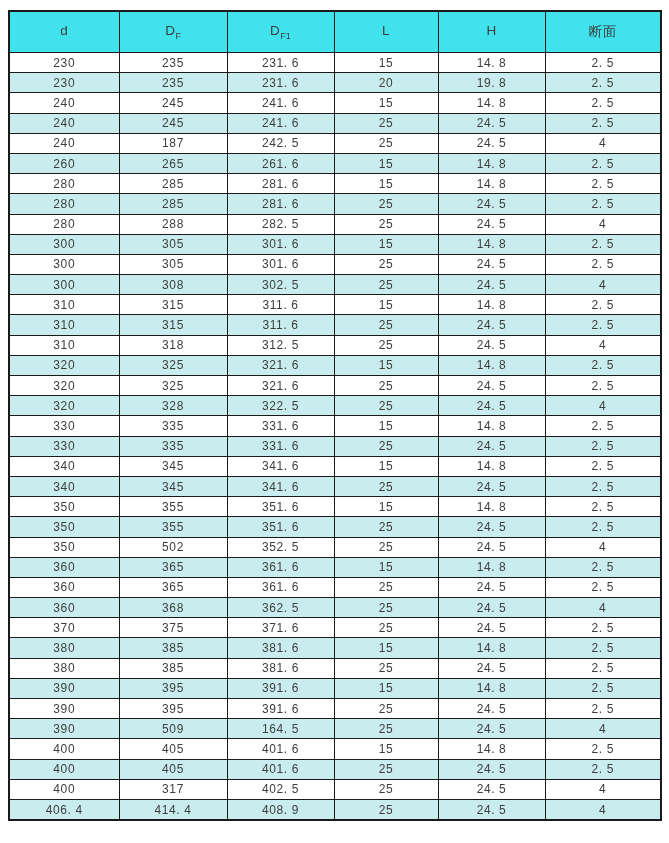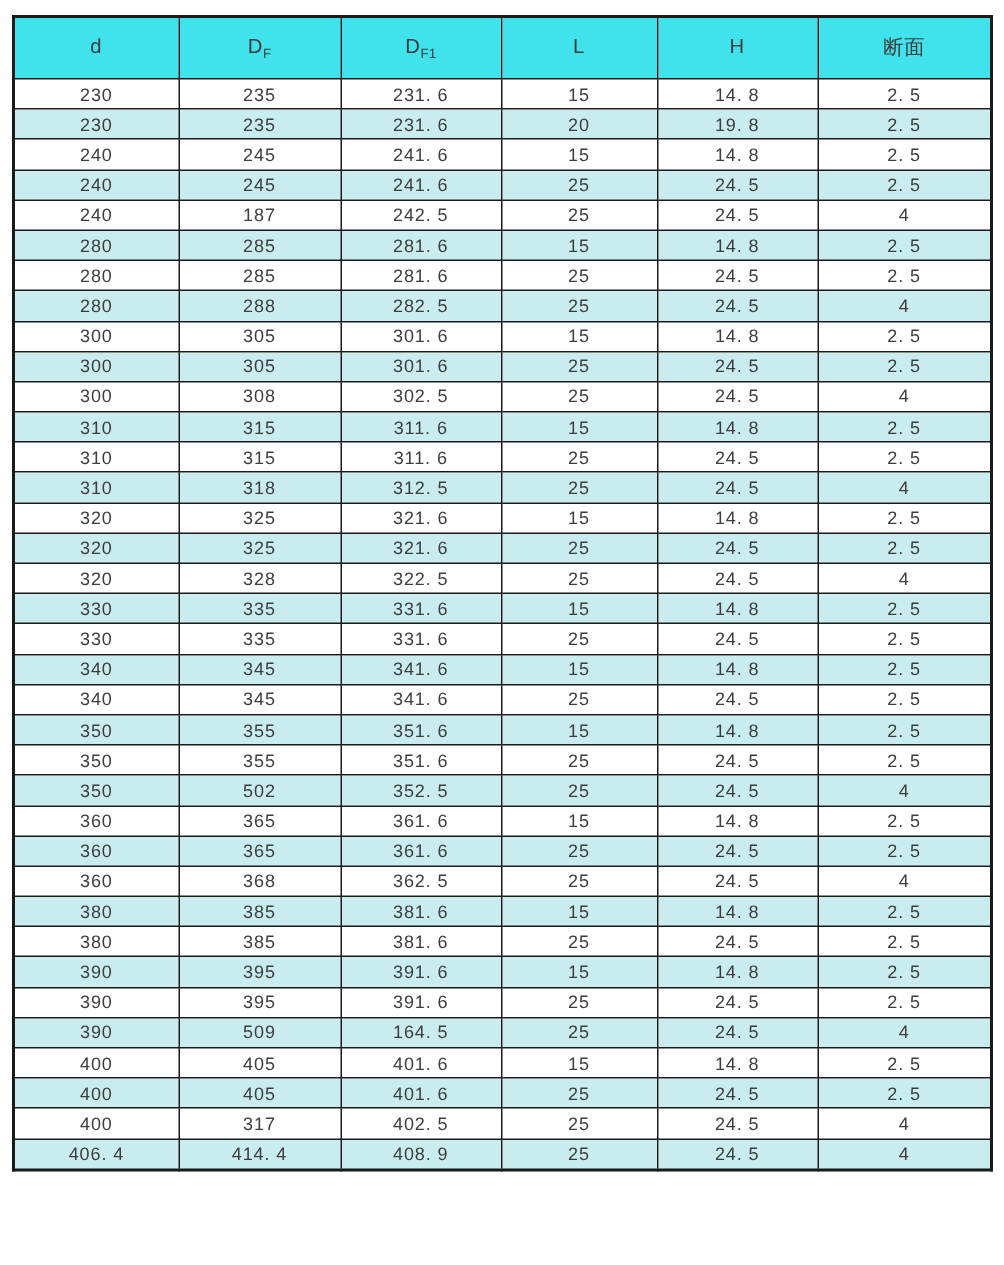--- a/index.html
+++ b/index.html
@@ -109,20 +109,28 @@
         </tr>
         <tr>
           <td>240</td>
           <td>187</td>
           <td>242. 5</td>
           <td>25</td>
           <td>24. 5</td>
           <td>4</td>
         </tr>
         <tr>
+          <td>260</td>
+          <td>265</td>
+          <td>261. 6</td>
+          <td>15</td>
+          <td>14. 8</td>
+          <td>2. 5</td>
+        </tr>
+        <tr>
           <td>280</td>
           <td>285</td>
           <td>281. 6</td>
           <td>15</td>
           <td>14. 8</td>
           <td>2. 5</td>
         </tr>
         <tr>
           <td>280</td>
           <td>285</td>
@@ -283,20 +291,28 @@
           <td>24. 5</td>
           <td>2. 5</td>
         </tr>
         <tr>
           <td>360</td>
           <td>368</td>
           <td>362. 5</td>
           <td>25</td>
           <td>24. 5</td>
           <td>4</td>
+        </tr>
+        <tr>
+          <td>370</td>
+          <td>375</td>
+          <td>371. 6</td>
+          <td>25</td>
+          <td>24. 5</td>
+          <td>2. 5</td>
         </tr>
         <tr>
           <td>380</td>
           <td>385</td>
           <td>381. 6</td>
           <td>15</td>
           <td>14. 8</td>
           <td>2. 5</td>
         </tr>
         <tr>

